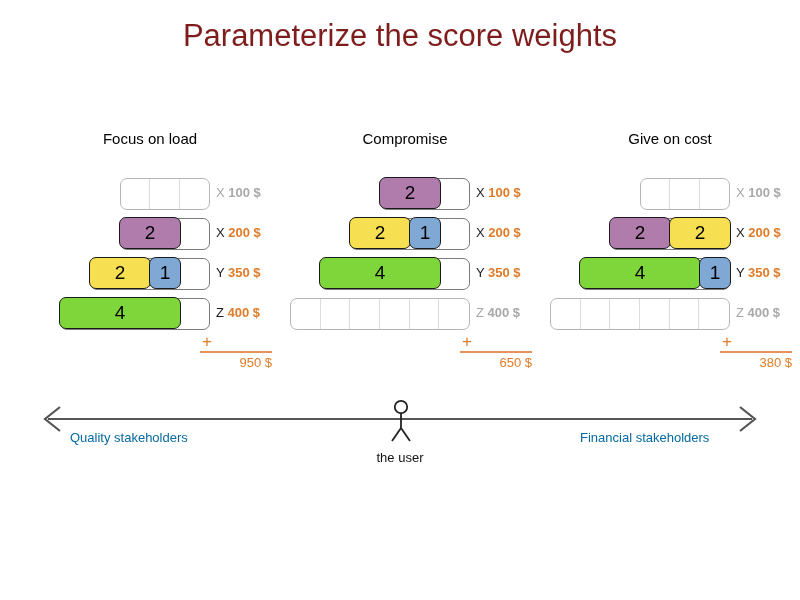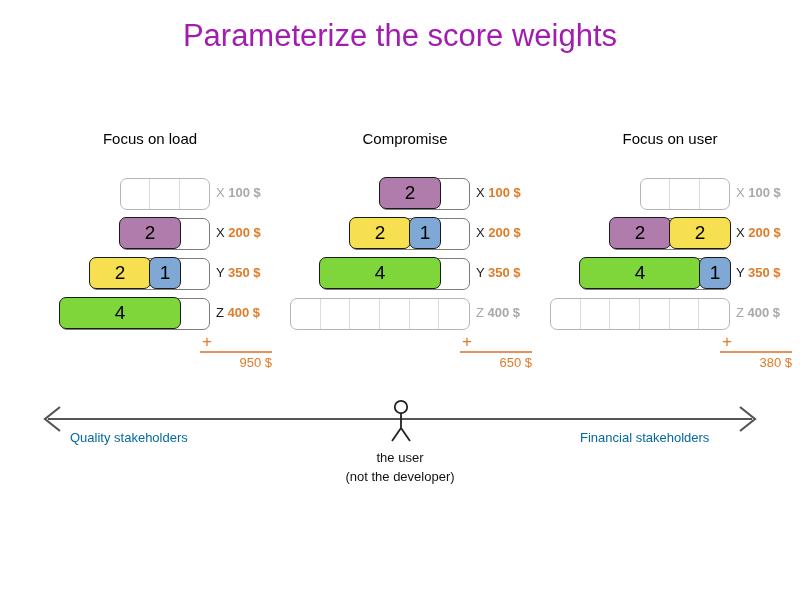--- a/index.html
+++ b/index.html
@@ -15,21 +15,21 @@
     background: #ffffff;
   }
 
   
   .title {
     position: absolute;
     left: 0; top: 18px;
     width: 800px;
     text-align: center;
     font-size: 31px;
-    color: #a21caf;
+    color: #7f1d1d;
     letter-spacing: 0px;
   }
   .subtitle {
     position: absolute;
     left: 0; top: 68px;
     width: 800px;
     text-align: center;
     font-size: 13.5px;
     color: #111111;
   }
@@ -164,21 +164,21 @@
 </style>
 </head>
 <body>
 
 <div id="slide">
 
   <div class="title">Parameterize the score weights</div>
 
   <div class="col-header" id="colhead-0">Focus on load</div>
   <div class="col-header" id="colhead-1">Compromise</div>
-  <div class="col-header" id="colhead-2">Focus on user</div>
+  <div class="col-header" id="colhead-2">Give on cost</div>
 
   <div id="bars-container">
       <div class="row" style="left: 120px; top: 178px; width: 90px;">
         <div class="bar-box dim" style="width: 90px;">
           <div class="cell" style="width: 30px;"></div>
           <div class="cell" style="width: 30px;"></div>
           <div class="cell" style="width: 30px;"></div>
         </div>
       </div>
       <div class="row" style="left: 120px; top: 218px; width: 90px;">
@@ -330,21 +330,20 @@
   <div id="stick-figure">
     <svg width="36" height="46" viewBox="0 0 36 46">
       <circle cx="18" cy="9" r="6.2" fill="#ffffff" stroke="#222222" stroke-width="1.8"></circle>
       <line x1="18" y1="15" x2="18" y2="30" stroke="#222222" stroke-width="1.8"></line>
       <line x1="18" y1="30" x2="9" y2="43" stroke="#222222" stroke-width="1.8"></line>
       <line x1="18" y1="30" x2="27" y2="43" stroke="#222222" stroke-width="1.8"></line>
     </svg>
   </div>
 
   <div class="user-caption" id="user-caption-1">the user</div>
-  <div class="user-caption" id="user-caption-2">(not the developer)</div>
 
 <div class="rowlabel dim" style="left: 216px; top: 185px;"><span class="letter">X </span><span class="price">100 $</span></div>
     <div class="rowlabel" style="left: 216px; top: 225px;"><span class="letter">X </span><span class="price">200 $</span></div>
     <div class="rowlabel" style="left: 216px; top: 265px;"><span class="letter">Y </span><span class="price">350 $</span></div>
     <div class="rowlabel" style="left: 216px; top: 305px;"><span class="letter">Z </span><span class="price">400 $</span></div>
     <div class="sum" style="left: 200px; width: 72px; top: 336px;">
       <span class="plus">+</span>
       <span class="rule"></span>
       <span class="total">950 $</span>
     </div>

